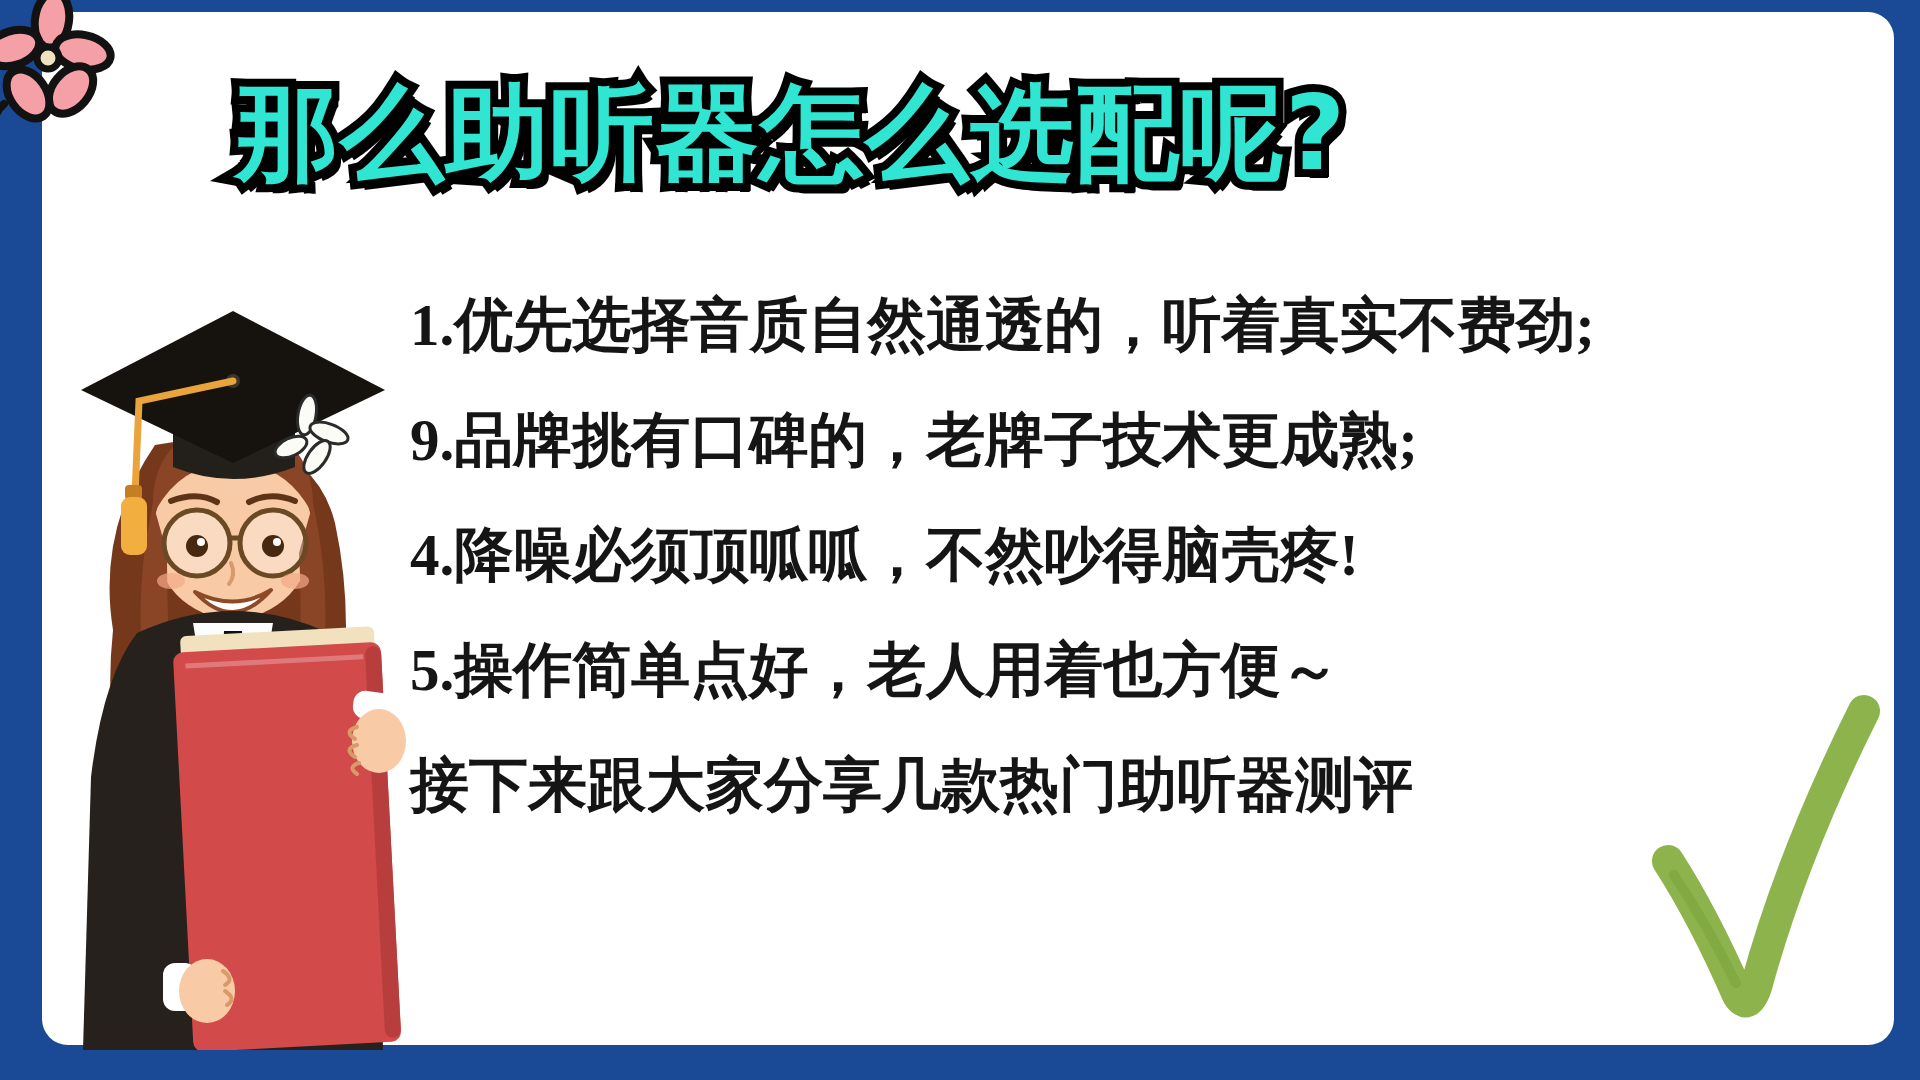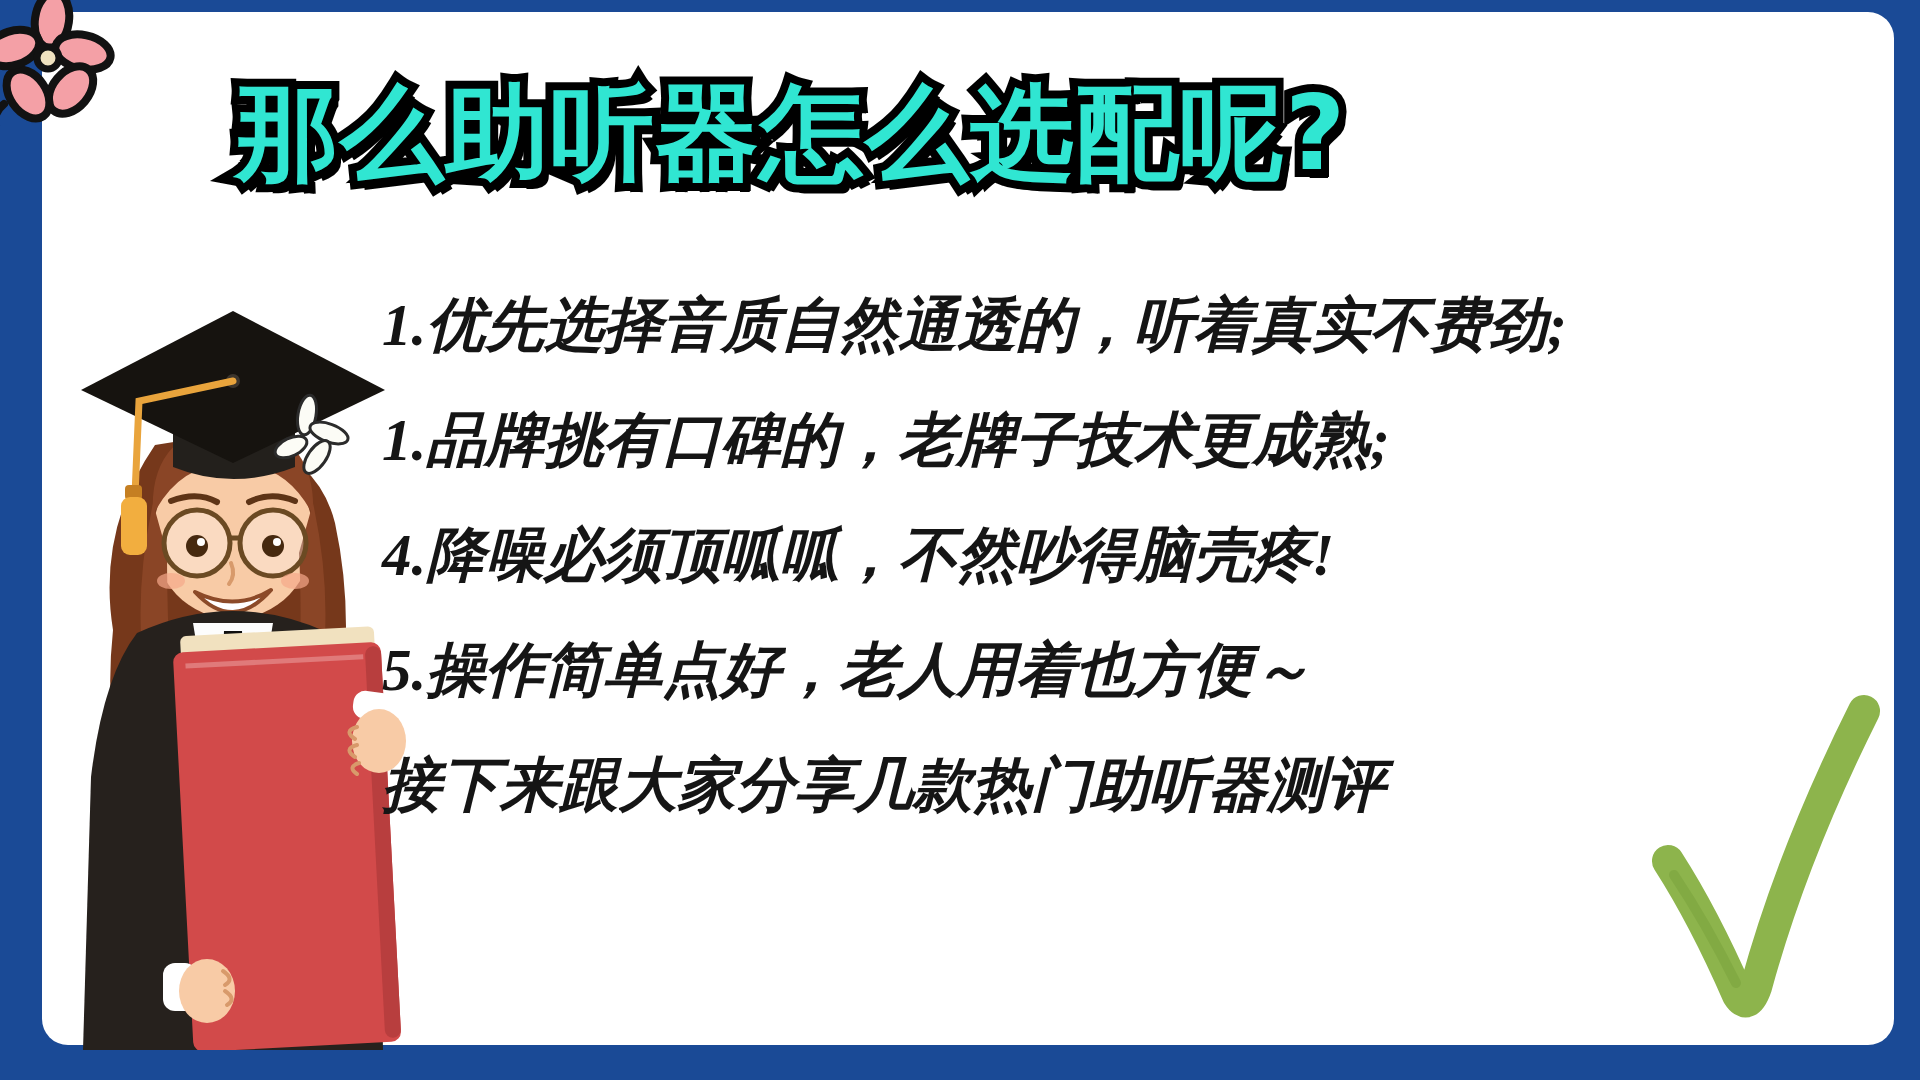--- a/index.html
+++ b/index.html
@@ -39,21 +39,21 @@
   .title-back {
     color: #000;
     -webkit-text-stroke: 16px #000;
     text-shadow: 7px 9px 0 #000, -5px -5px 0 #000, 5px -5px 0 #000, -5px 5px 0 #000;
   }
   .title-front { color: #30e6d2; }
 
   
   .points {
     position: absolute;
-    left: 382px; top: 268px; font-style: italic;
+    left: 410px; top: 268px;
   }
   .point {
     height: 115px;
     display: flex;
     align-items: center;
     font-family: "Liberation Serif", "DejaVu Serif", serif;
     font-weight: bold;
     font-size: 59px;
     color: #151515;
     white-space: nowrap;
@@ -148,21 +148,21 @@
     <ellipse cx="334" cy="446" rx="27" ry="32" fill="#f8cba6"></ellipse>
     <path d="M312,432 q-14,4 -2,12 M312,450 q-14,4 -2,12 M314,468 q-12,4 -2,11" stroke="#d89a6b" stroke-width="4" fill="none" stroke-linecap="round"></path>
 
     <rect x="118" y="668" width="34" height="48" rx="12" fill="#ffffff"></rect>
     <ellipse cx="162" cy="696" rx="28" ry="32" fill="#f8cba6"></ellipse>
     <path d="M178,676 q12,8 2,14 M180,696 q12,8 2,14" stroke="#d89a6b" stroke-width="4" fill="none" stroke-linecap="round"></path>
   </svg>
 
   <div class="points">
     <div class="point">1.优先选择音质自然通透的，听着真实不费劲;</div>
-    <div class="point">1.品牌挑有口碑的，老牌子技术更成熟;</div>
+    <div class="point">9.品牌挑有口碑的，老牌子技术更成熟;</div>
     <div class="point">4.降噪必须顶呱呱，不然吵得脑壳疼!</div>
     <div class="point">5.操作简单点好，老人用着也方便～</div>
     <div class="point">接下来跟大家分享几款热门助听器测评</div>
   </div>
 
   <svg class="checkmark" width="260" height="370" viewBox="0 0 260 370">
     <path d="M38,196 Q74,252 108,330 Q118,346 126,322 Q162,190 234,46" fill="none" stroke="#8db44c" stroke-width="32" stroke-linecap="round" stroke-linejoin="round"></path>
     <path d="M44,210 Q76,258 106,318" fill="none" stroke="#7ca43e" stroke-width="10" stroke-linecap="round" opacity="0.6"></path>
   </svg>
 

